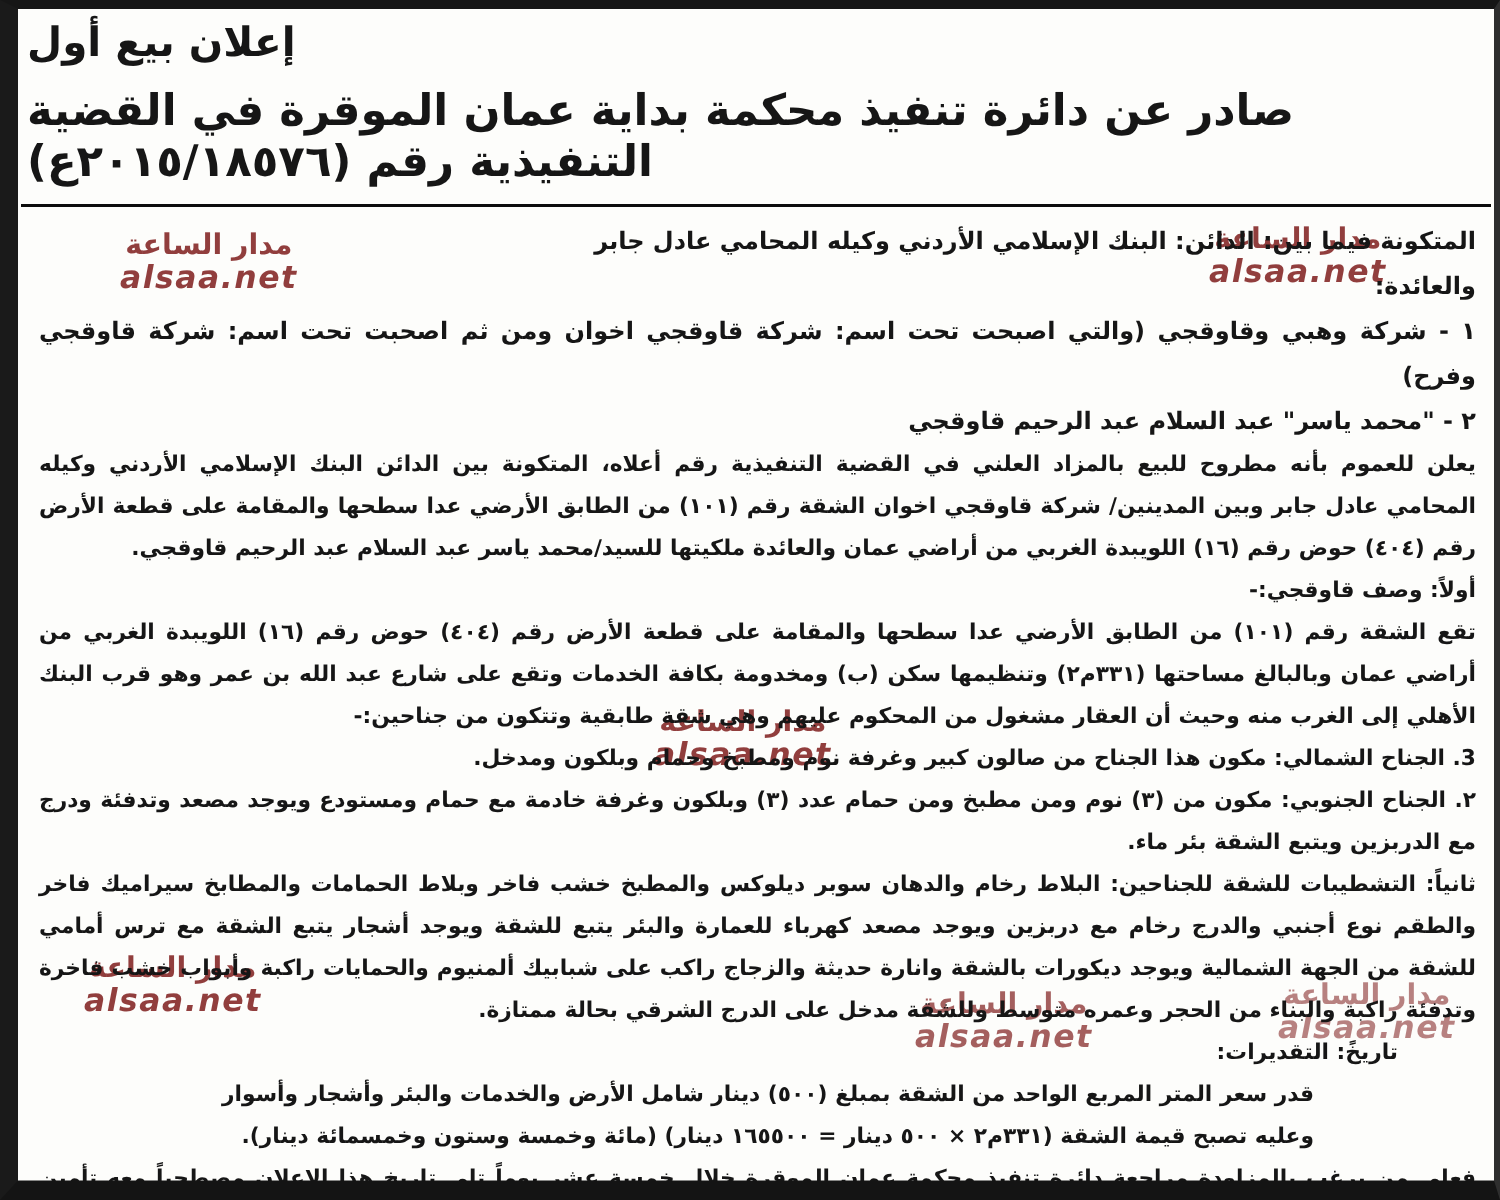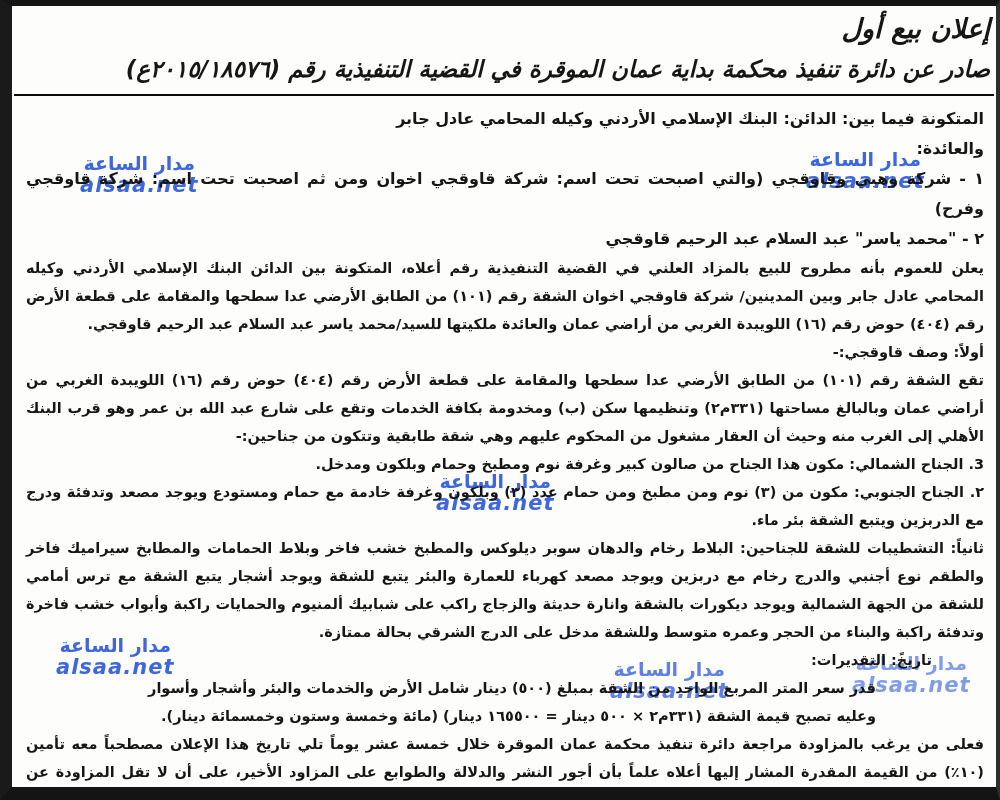--- a/index.html
+++ b/index.html
@@ -33,32 +33,31 @@
     position: absolute;
     top: 6px;
     left: 14px;
     right: 6px;
     bottom: 13px;
     direction: rtl;
     z-index: 1;
     color: #161616;
   }
   .header {
-    text-align: right;
+    text-align: left;
     border-bottom: 2px solid #0c0c0c;
     padding: 7px 4px 12px 4px;
-    font-style: italic;
   }
   .title {
     font-size: 27px;
     font-weight: bold;
     letter-spacing: 0.5px;
   }
   .subtitle {
-    font-size: 23px;
+    font-size: 29px;
     font-weight: bold;
     margin-top: 12px;
   }
   .bodytext {
     padding: 8px 10px 0 12px;
     font-weight: bold;
   }
   .bodytext p {
     margin: 0;
     font-size: 14.5px;
@@ -70,21 +69,21 @@
     line-height: 30px;
   }
   p.est-heading { padding-right: 52px; }
   p.est-line   { padding-right: 108px; }
   
   .wm {
     position: absolute;
     z-index: 0;
     text-align: center;
     font-weight: bold;
-    color: #1d4ed8;
+    color: #7f1d1d;
     opacity: 0.85;
     pointer-events: none;
     direction: rtl;
     white-space: nowrap;
   }
   .wm .wm-ar { font-size: 19px; line-height: 22px; }
   .wm .wm-en { font-size: 21px; line-height: 23px; letter-spacing: 1px; direction: ltr; font-style: italic; }
   .wm1 { top: 152px; left: 80px;  }
   .wm2 { top: 148px; left: 806px; }
   .wm3 { top: 470px; left: 436px; }

